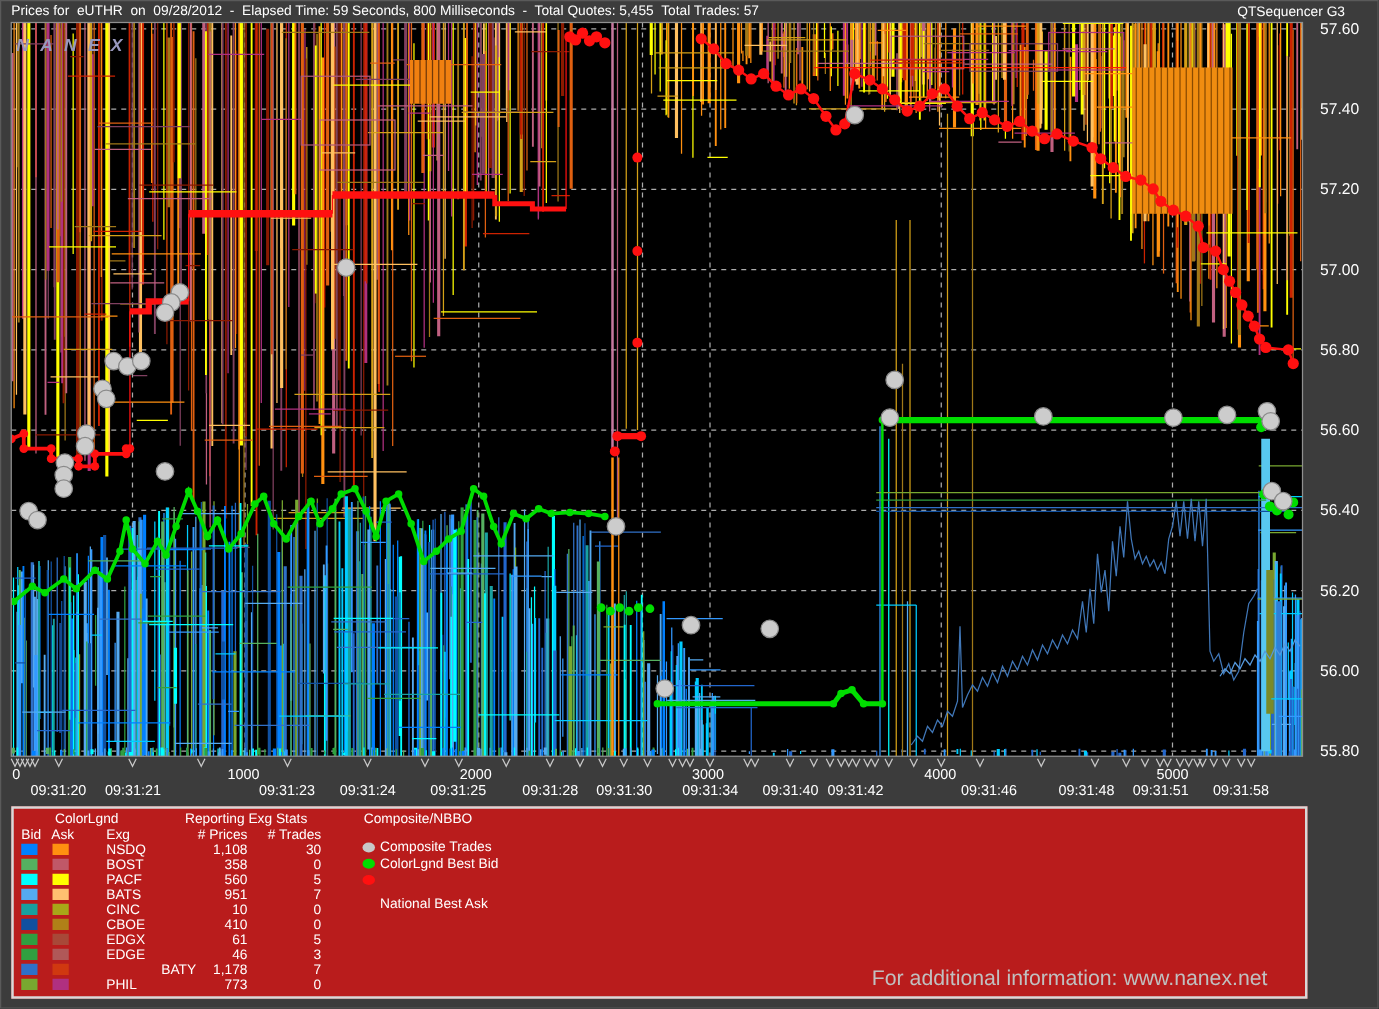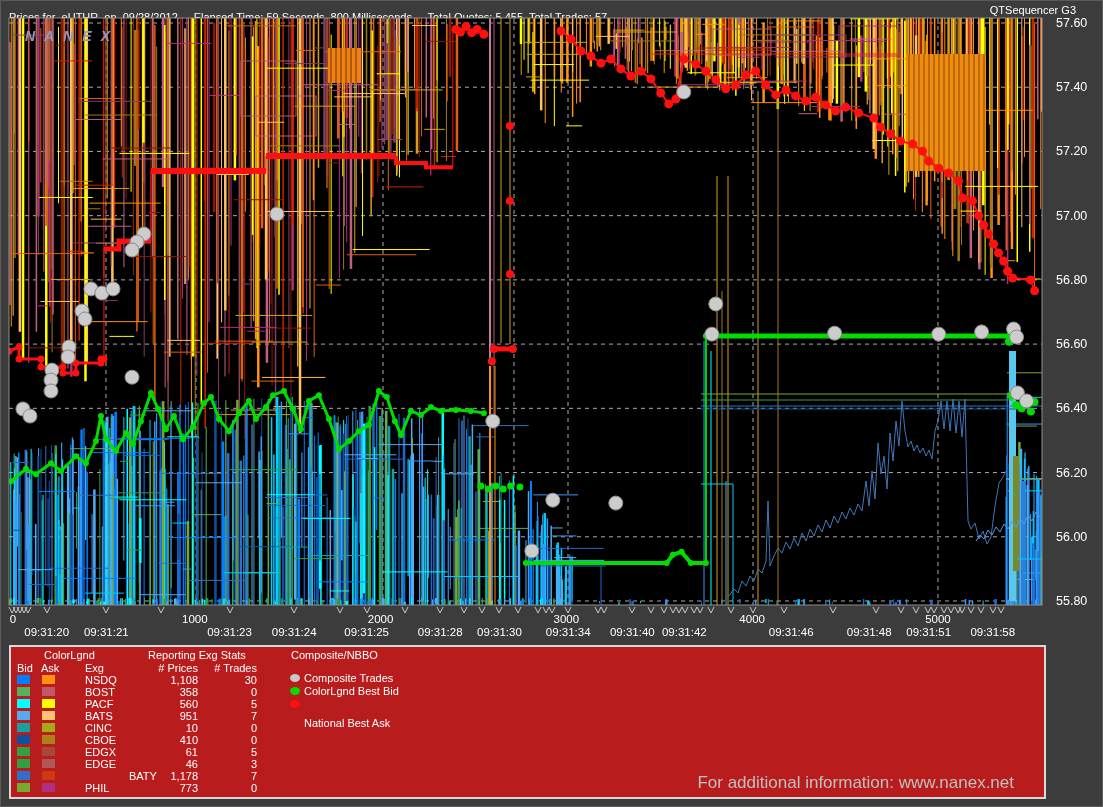--- a/index.html
+++ b/index.html
@@ -1,22 +1,22 @@
 <!DOCTYPE html>
 <html><head>
 <meta charset="utf-8">
 <style>
   html,body{margin:0;padding:0;background:#222;}
   #window{position:relative;width:1103px;height:807px;background:#3C3C3C;overflow:hidden;
           font-family:"Liberation Sans",sans-serif;border:1px solid #5a5a5a;box-sizing:border-box;}
   #titlebar{position:absolute;left:0;top:0;width:100%;height:18px;color:#FFFFFF;font-size:11px;}
-  #title-left{position:absolute;left:8px;top:10px;white-space:pre;}
+  #title-left{position:absolute;left:8px;top:2px;white-space:pre;}
   #title-right{position:absolute;right:26px;top:3px;white-space:pre;}
   #chart-svg{position:absolute;left:0;top:0;}
-  #nanex-watermark{position:absolute;left:24px;top:27px;color:#9898BE;font-size:14px;font-weight:bold;
+  #nanex-watermark{position:absolute;left:12px;top:27px;color:#9898BE;font-size:14px;font-weight:bold;
           font-style:italic;letter-spacing:9px;z-index:5;}
   #legend-panel{position:absolute;left:8px;top:644px;width:1033px;height:150px;background:#b91c1c;
           border:2px solid #D8D8D8;color:#FFF;font-size:11px;}
   .lg-abs{position:absolute;white-space:pre;}
   .sw{position:absolute;width:13px;height:9px;}
   .rt{text-align:right;}
   #footer-note{position:absolute;right:30px;bottom:4px;color:#C0C0C0;font-size:17px;}
   .nbbo-dot{position:absolute;width:10px;height:8px;border-radius:50%;}
 </style>
 </head>

